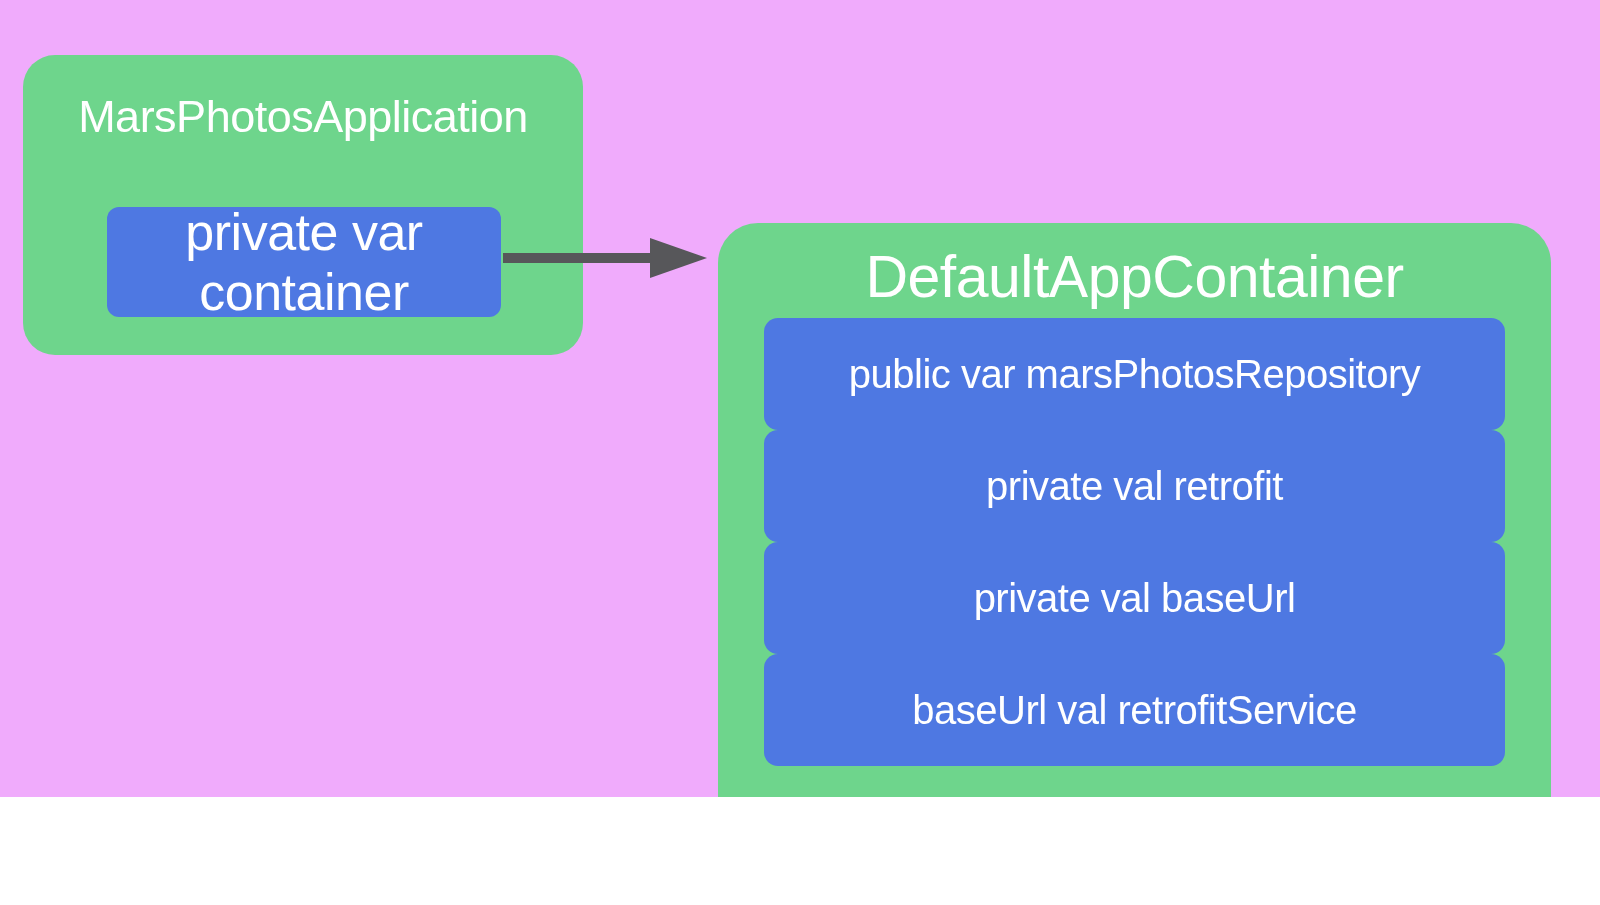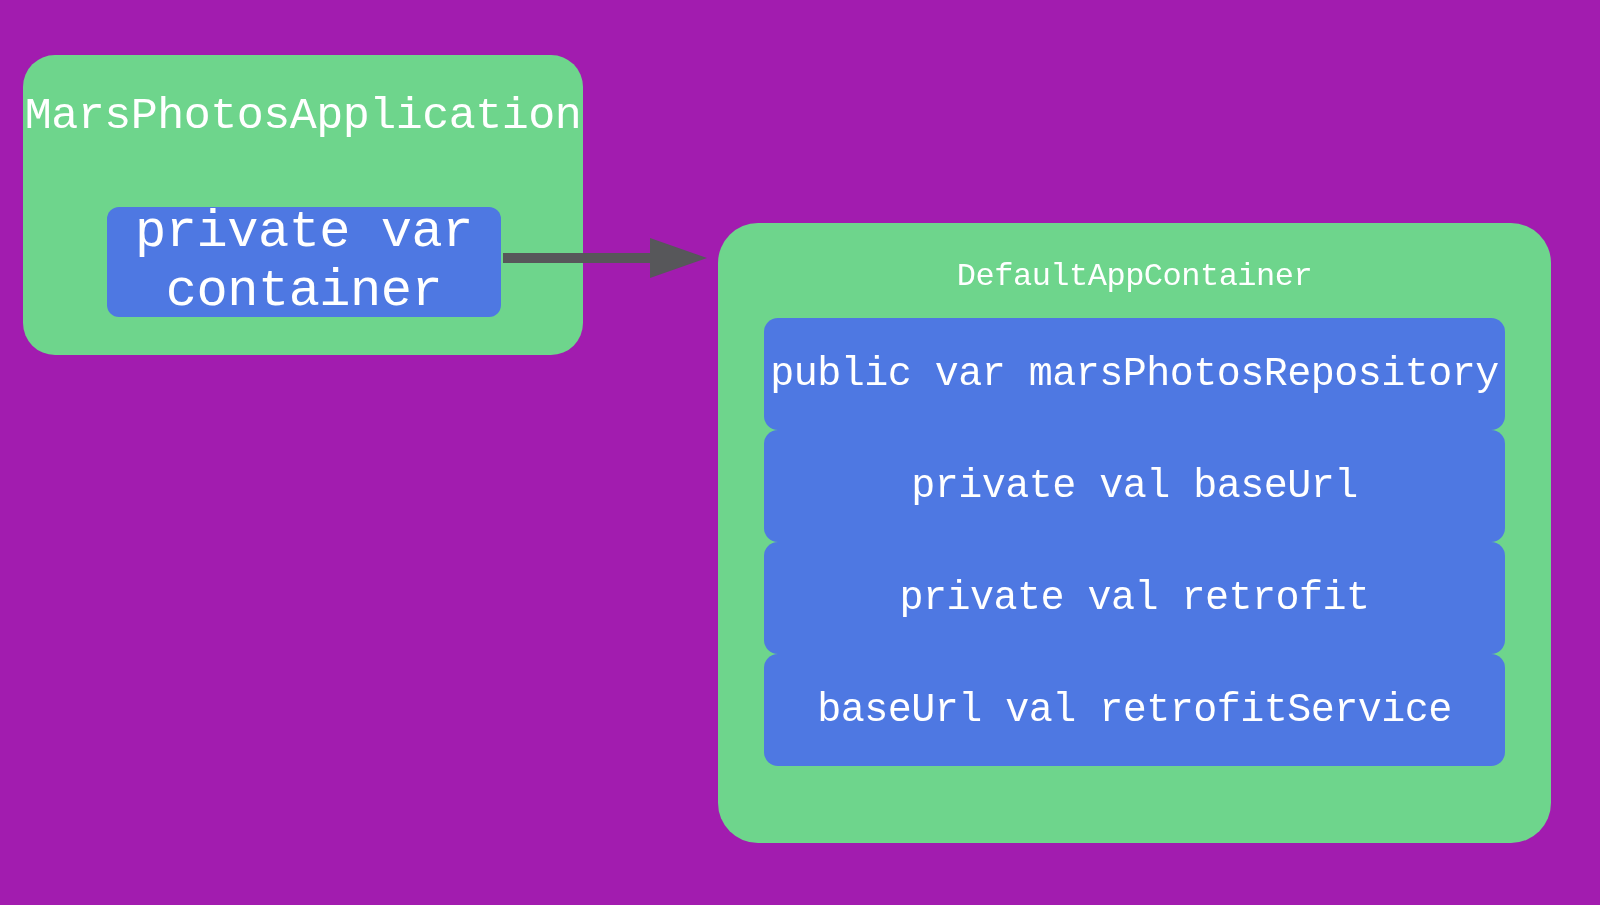--- a/index.html
+++ b/index.html
@@ -3,23 +3,23 @@
 <meta charset="utf-8">
 <style>
   html, body {
     margin: 0;
     padding: 0;
     background: #ffffff;
   }
   .canvas {
     position: relative;
     width: 1600px;
-    height: 905px;
-    background: #a21caf;
-    font-family: Liberation Mono, monospace;
+    height: 797px;
+    background: #f0abfc;
+    font-family: Liberation Sans, sans-serif;
     overflow: hidden;
   }
   .green-box {
     position: absolute;
     background: #6ED58C;
     color: #ffffff;
   }
   .app-box {
     left: 23px;
     top: 55px;
@@ -71,21 +71,21 @@
     display: flex;
     flex-direction: column;
   }
   .container-title {
     height: 95px;
     display: flex;
     align-items: center;
     justify-content: center;
     padding-top: 12px;
     box-sizing: border-box;
-    font-size: 32px;
+    font-size: 59px;
     letter-spacing: -0.5px;
     color: #ffffff;
   }
   .rows {
     display: flex;
     flex-direction: column;
     gap: 0;
   }
   .prop-row {
     height: 112px;
@@ -106,19 +106,19 @@
 
   <svg class="arrow-svg" viewBox="0 0 215 68">
     <line x1="5" y1="34" x2="160" y2="34" stroke="#57575A" stroke-width="10"></line>
     <polygon points="152,14 209,34 152,54" fill="#57575A"></polygon>
   </svg>
 
   <div class="green-box container-box">
     <div class="container-title">DefaultAppContainer</div>
     <div class="rows">
       <div class="blue-chip prop-row">public var marsPhotosRepository</div>
+      <div class="blue-chip prop-row">private val retrofit</div>
       <div class="blue-chip prop-row">private val baseUrl</div>
-      <div class="blue-chip prop-row">private val retrofit</div>
       <div class="blue-chip prop-row">baseUrl val retrofitService</div>
     </div>
   </div>
 
 </div>
 
 </body></html>

